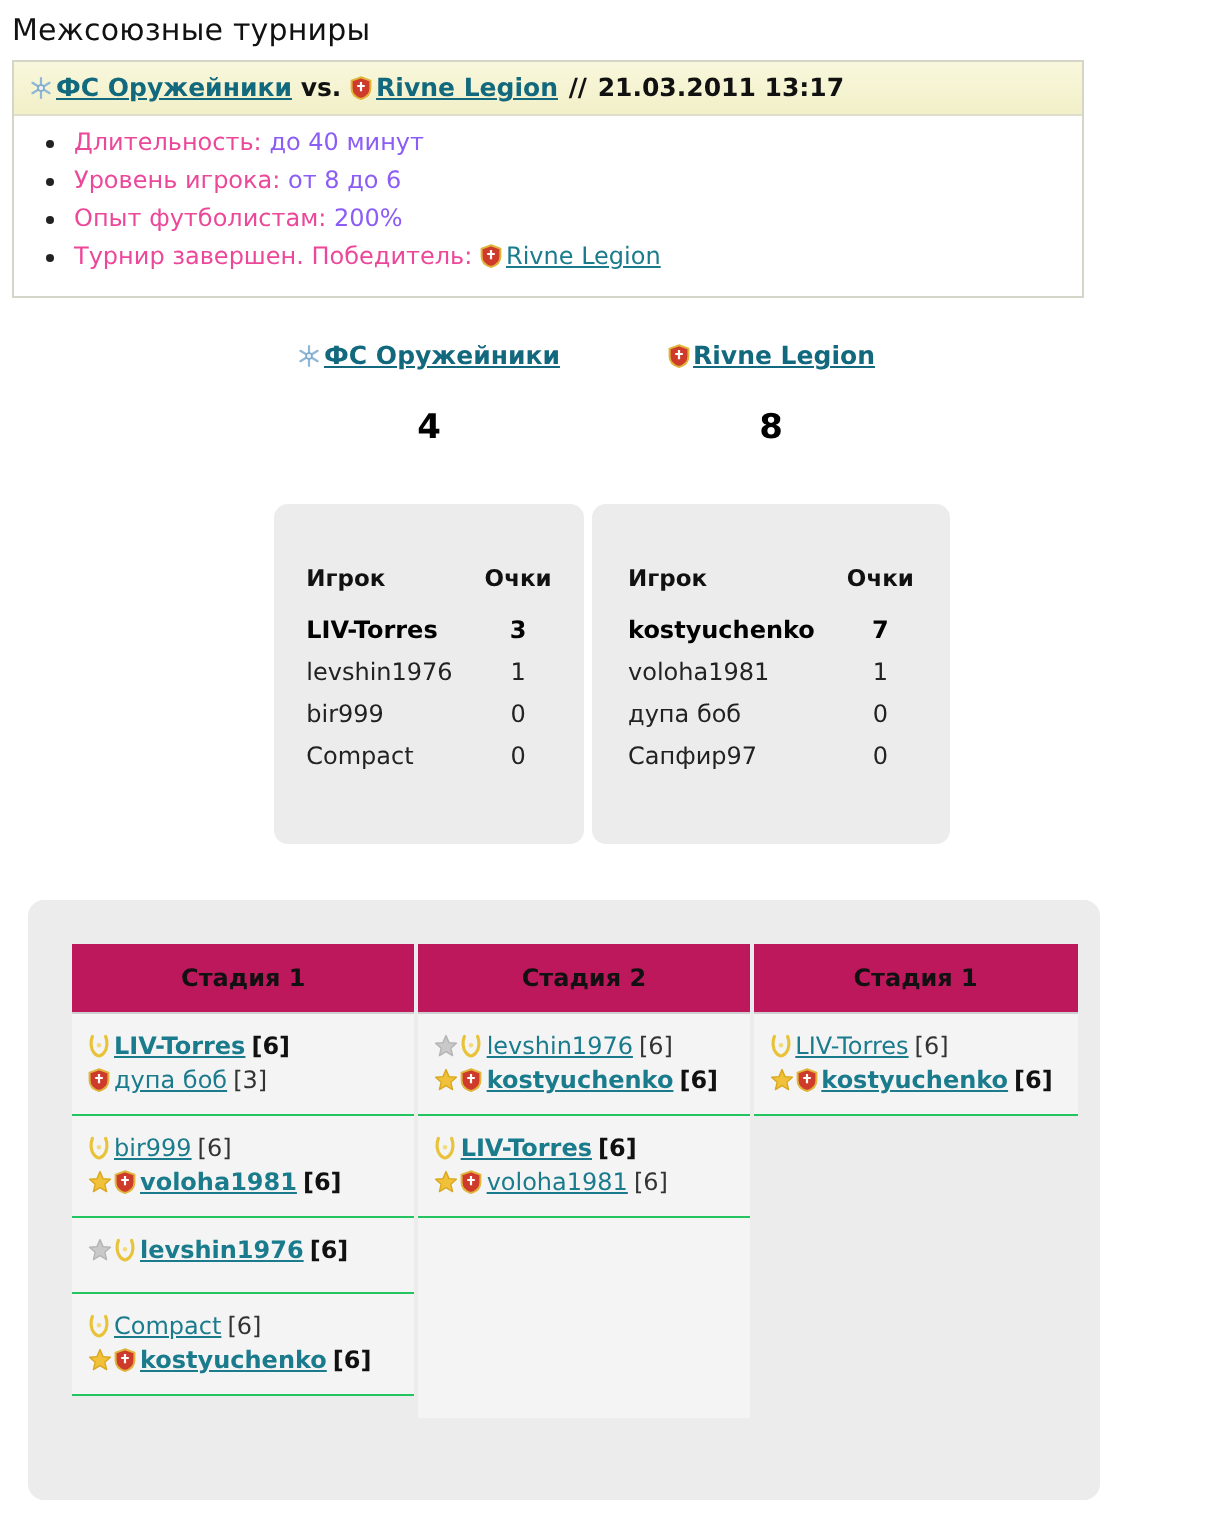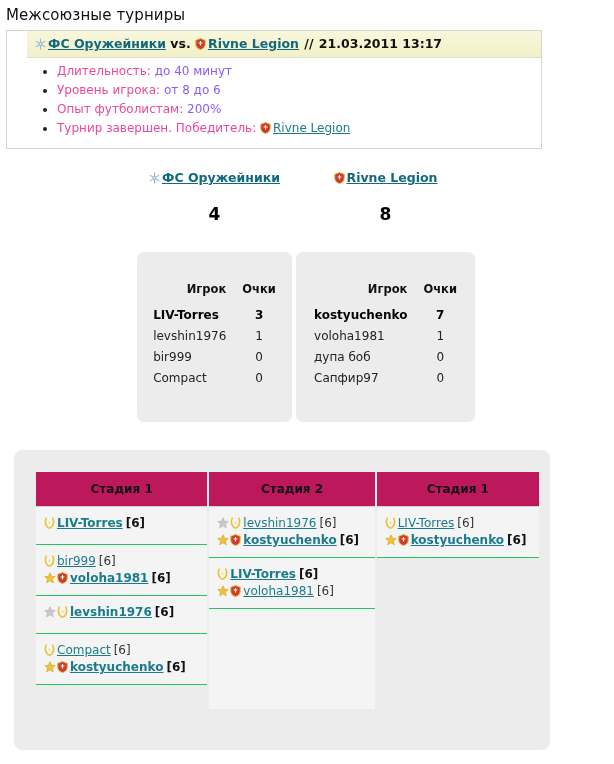--- a/index.html
+++ b/index.html
@@ -29,21 +29,20 @@
 
   
   #match-panel {
     position: absolute;
     left: 6px;
     top: 30px;
     width: 536px;
     border: 1px solid #d6d6c8;
     box-sizing: border-box;
     background: #ffffff;
-    padding-left: 20px;
   }
   #match-header {
     background: linear-gradient(to bottom, #f8f7dc 0%, #f2f0c8 100%);
     border-bottom: 1px solid #dedeca;
     padding: 5px 8px 6px 8px;
     font-size: 12.5px;
     font-weight: bold;
     white-space: nowrap;
     color: #1a1a1a;
   }
@@ -140,21 +139,21 @@
   .roster-box table {
     border-collapse: collapse;
     margin: 30px auto 0 auto;
     font-size: 12px;
   }
   .roster-box th {
     font-weight: bold;
     font-size: 11.5px;
     color: #111;
     padding: 0 0 10px 0;
-    text-align: right;
+    text-align: left;
   }
   .roster-box th.c-name { padding-right: 16px; }
   .roster-box td {
     font-size: 12px;
     color: #222;
     padding: 2px 0 4px 0;
     line-height: 15px;
   }
   .roster-box td.c-name {
     text-align: left;
@@ -386,20 +385,24 @@
   <div id="bracket-cols">
 
     <div class="stage-col s1">
       <div class="stage-head">Стадия 1</div>
       <div class="stage-body" id="s1-body">
           <div class="pairing">
             <div class="entry"><span class="emb"><svg width="11" height="12" viewBox="0 0 11 12">
                   <path d="M2.2 1.2 C1.2 3.6 1.2 7.2 3.0 9.4 C3.9 10.5 5.3 11.0 5.5 11.0 C5.7 11.0 7.1 10.5 8.0 9.4 C9.8 7.2 9.8 3.6 8.8 1.2" fill="none" stroke="#e8c33a" stroke-width="1.6" stroke-linecap="round"></path>
                   <circle cx="5.5" cy="5.6" r="1.1" fill="#f3da7a"></circle>
                 </svg></span><a class="lnk bold">LIV-Torres</a><span class="score">[6]</span></div>
+            <div class="entry"><span class="emb"><svg width="11" height="12" viewBox="0 0 11 12">
+                  <path d="M5.5 0.6 L10.2 2.3 V6.2 C10.2 9.0 8.2 10.7 5.5 11.5 C2.8 10.7 0.8 9.0 0.8 6.2 V2.3 Z" fill="#cf3b2a" stroke="#e0b53c" stroke-width="1"></path>
+                  <path d="M5.5 3 V7.6 M3.6 5.0 H7.4" stroke="#ffffff" stroke-width="1.1"></path>
+                </svg></span><a class="lnk">дупа боб</a><span class="score dim">[3]</span></div>
           </div>
           <div class="pairing">
             <div class="entry"><span class="emb"><svg width="11" height="12" viewBox="0 0 11 12">
                   <path d="M2.2 1.2 C1.2 3.6 1.2 7.2 3.0 9.4 C3.9 10.5 5.3 11.0 5.5 11.0 C5.7 11.0 7.1 10.5 8.0 9.4 C9.8 7.2 9.8 3.6 8.8 1.2" fill="none" stroke="#e8c33a" stroke-width="1.6" stroke-linecap="round"></path>
                   <circle cx="5.5" cy="5.6" r="1.1" fill="#f3da7a"></circle>
                 </svg></span><a class="lnk">bir999</a><span class="score dim">[6]</span></div>
             <div class="entry"><span class="star"><svg width="12" height="12" viewBox="0 0 12 12">
                   <path d="M6 0.8 L7.5 4.3 L11.2 4.6 L8.4 7.1 L9.3 10.8 L6 8.8 L2.7 10.8 L3.6 7.1 L0.8 4.6 L4.5 4.3 Z" fill="#f2c13a" stroke="#d9a81f" stroke-width="0.7" stroke-linejoin="round"></path>
                 </svg></span><span class="emb"><svg width="11" height="12" viewBox="0 0 11 12">
                   <path d="M5.5 0.6 L10.2 2.3 V6.2 C10.2 9.0 8.2 10.7 5.5 11.5 C2.8 10.7 0.8 9.0 0.8 6.2 V2.3 Z" fill="#cf3b2a" stroke="#e0b53c" stroke-width="1"></path>

